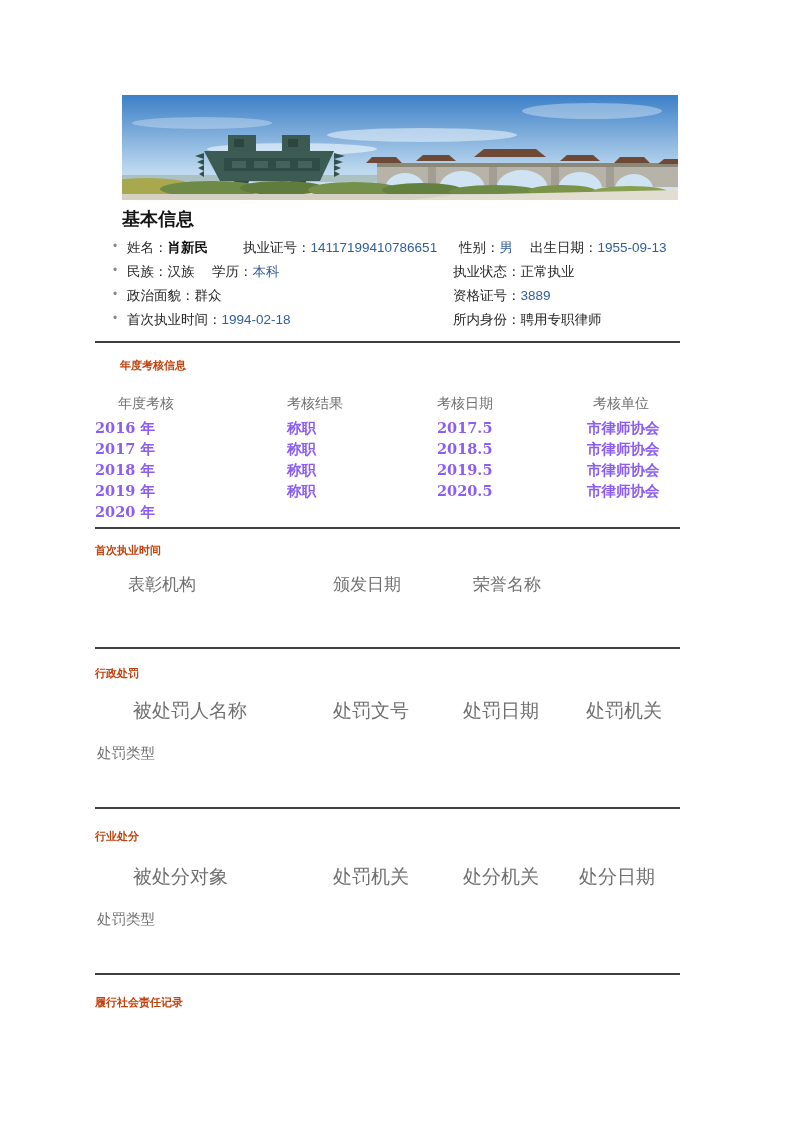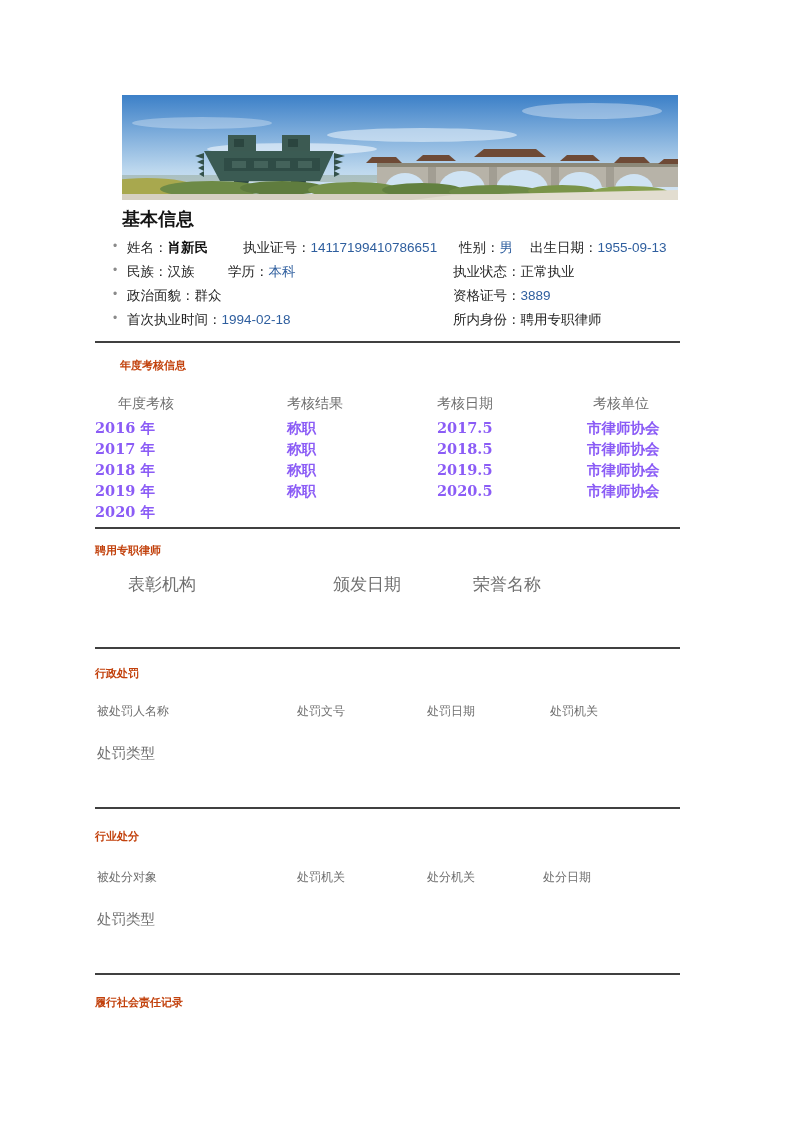--- a/index.html
+++ b/index.html
@@ -9,42 +9,42 @@
   .photo-wrap{margin-left:27px;width:556px;height:105px;overflow:hidden;line-height:0;}
   
   .h-basic{margin:7px 0 0 27px;font-size:18px;line-height:24px;font-weight:bold;color:#141414;}
   .bi-rows{margin-top:5px;}
   .bi-row{position:relative;height:24px;font-size:13.5px;}
   .bullet{position:absolute;left:18px;top:2px;color:#8a8a8a;font-size:12px;line-height:16px;}
   .f{position:absolute;top:3px;white-space:nowrap;line-height:17px;}
   .lbl{color:#262626;}
   .val-blue{color:#2e5e9e;}
   .val-bold{font-weight:bold;color:#111111;}
-  .p32{left:32px}.p148{left:148px}.p364{left:364px}.p435{left:435px}.p115{left:133px}.p358{left:358px}
+  .p32{left:32px}.p148{left:148px}.p364{left:364px}.p435{left:435px}.p115{left:117px}.p358{left:358px}
   
   .divider{height:0;border:0;border-top:2px solid #404040;}
   .d1{margin-top:9px}.d2{margin-top:5px}.d3{margin-top:52px}.d4{margin-top:44px}.d5{margin-top:44px}
   
   .sec-h{margin:0;font-size:11px;line-height:22px;font-weight:bold;color:#c2410c;}
   .mh-assess{margin:11px 0 0 25px;}
   .mh-honors{margin-top:10px;}
   .mh-admin{margin-top:13px;}
   .mh-industry{margin-top:16px;}
   .mh-social{margin-top:16px;}
   
   .a-grid{display:grid;grid-template-columns:192px 150px 150px 1fr;}
   .a-head{margin-top:17px;font-size:14px;color:#6f6f6f;line-height:20px;}
   .pl23{padding-left:23px}.pl6{padding-left:6px}
   .a-rows{margin-top:4px;}
   .a-row{height:21px;font-family:"DejaVu Serif","Liberation Serif",serif;font-weight:bold;font-size:14.5px;color:#8b5cf6;line-height:21px;}
   
   .h-grid{display:grid;grid-template-columns:205px 140px 1fr;margin-top:14px;font-size:17px;color:#6f6f6f;line-height:20px;}
   .h-grid span{padding-left:33px;}
   
-  .p-grid{display:grid;font-size:12px;color:#6f6f6f;line-height:20px;}
+  .p-grid{display:grid;font-size:19px;color:#6f6f6f;line-height:20px;margin-left:36px;}
   .p-grid span{padding-left:2px;}
   .g-admin{grid-template-columns:200px 130px 123px 1fr;margin-top:17px;}
   .g-industry{grid-template-columns:200px 130px 116px 1fr;margin-top:20px;}
   .type-label{margin-top:22px;font-size:14.5px;color:#6f6f6f;line-height:20px;padding-left:2px;}
 </style>
 </head>
 <body>
 
 <div class="page">
 
@@ -178,21 +178,21 @@
     <div class="a-grid a-row">
       <span class="acell">2020 年</span>
       <span class="acell"></span>
       <span class="acell"></span>
       <span class="acell"></span>
     </div>
   </div>
 
   <div class="divider d2"></div>
 
-  <h2 class="sec-h mh-honors">聘用专职律师</h2>
+  <h2 class="sec-h mh-honors">首次执业时间</h2>
   <div class="h-grid">
     <span>表彰机构</span>
     <span>颁发日期</span>
     <span>荣誉名称</span>
   </div>
 
   <div class="divider d3"></div>
 
   <h2 class="sec-h mh-admin">行政处罚</h2>
   <div class="p-grid g-admin">

